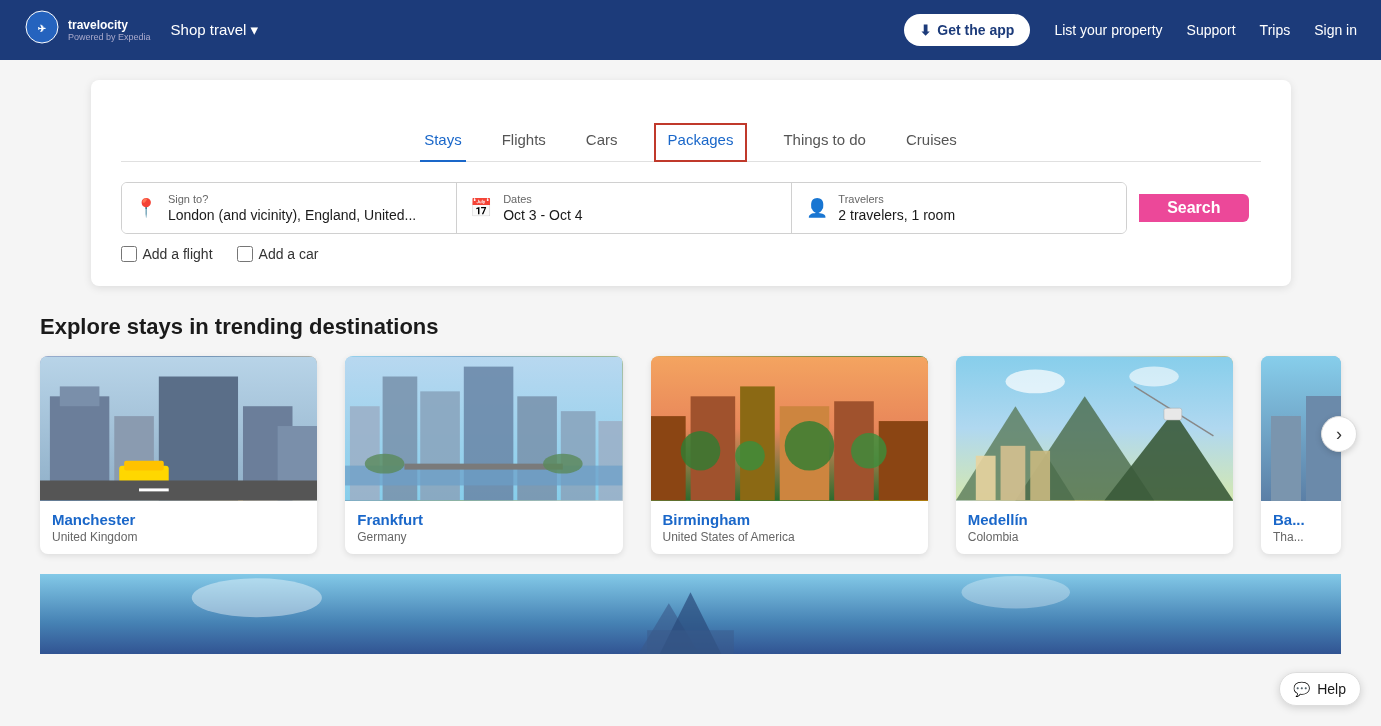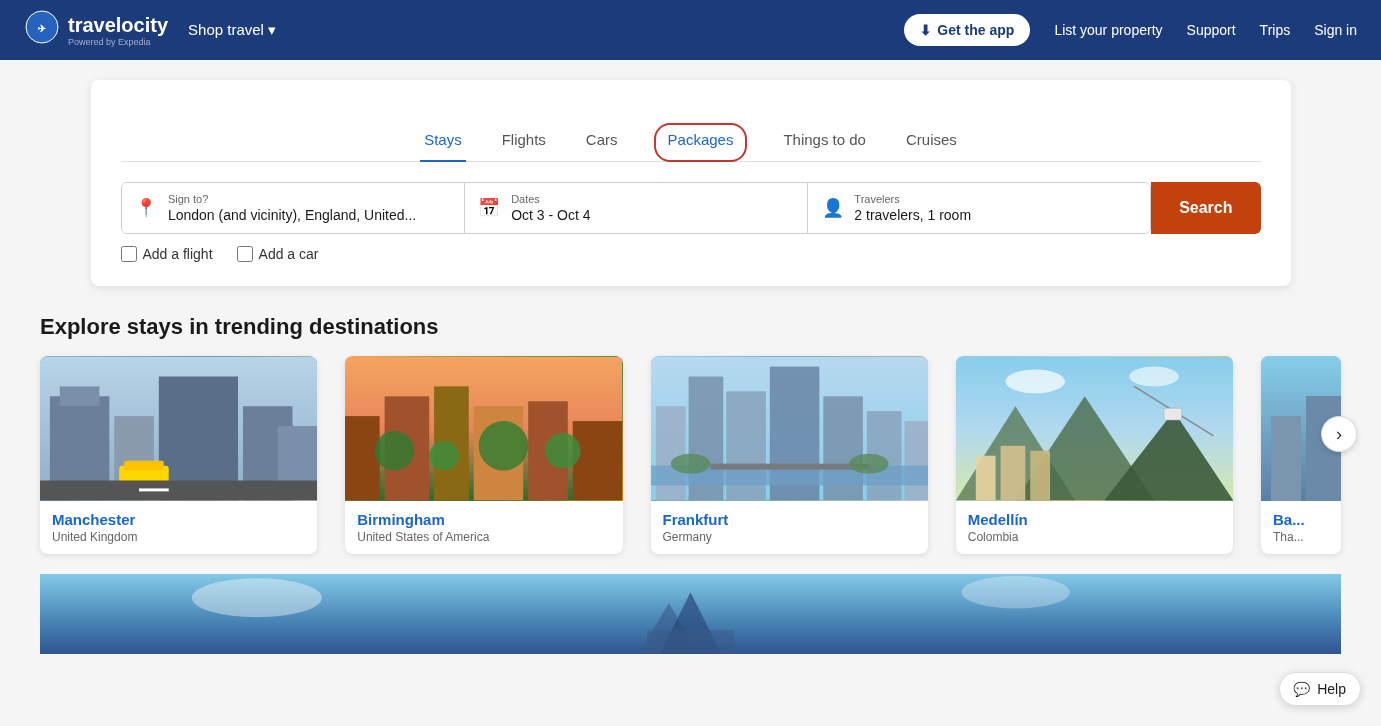--- a/index.html
+++ b/index.html
@@ -77,21 +77,21 @@
       margin-bottom: -1px;
       margin-top: 23px;
     }
     .tab.active {
       color: #1a67c9;
       border-bottom: 2px solid #1a67c9;
       font-weight: 500;
     }
     .tab.highlighted {
       border: 2px solid #c0392b;
-      border-radius: 16px;
+      border-radius: 0;
       padding: 6px 12px;
       color: #1a67c9;
       margin-bottom: -1px;
     }
 
     
     .search-fields {
       display: flex;
       gap: 0;
       margin-bottom: 12px;
@@ -108,29 +108,29 @@
       gap: 10px;
       cursor: pointer;
       background: #fff;
     }
     .search-field:last-child { border-right: none; }
     .field-icon { color: #555; font-size: 18px; min-width: 20px; }
     .field-content { display: flex; flex-direction: column; }
     .field-label { font-size: 11px; color: #666; margin-bottom: 2px; }
     .field-value { font-size: 14px; color: #1a1a1a; font-weight: 500; }
     .search-btn {
-      background: #c2410c;
+      background: #ec4899;
       color: #fff;
       border: none;
       border-radius: 0 6px 6px 0;
       padding: 0 28px;
       font-size: 16px;
       font-weight: bold;
       cursor: pointer;
-      margin: 0;
+      margin: 12px;
     }
 
     
     .checkbox-row {
       display: flex;
       gap: 24px;
       align-items: flex-start;
     }
     .checkbox-item {
       display: flex;
@@ -247,21 +247,21 @@
 <header class="header">
   <div class="header-left">
     <div class="logo">
       <div class="logo-icon">
         <svg width="36" height="36" viewBox="0 0 36 36">
           <circle cx="18" cy="18" r="16" fill="#2563be" stroke="#fff" stroke-width="1"></circle>
           <text x="18" y="23" text-anchor="middle" fill="#fff" font-size="10" font-weight="bold">✈</text>
         </svg>
       </div>
       <div>
-        <div style="color:#fff;font-size:20px;font-weight:bold;">travelocity</div>
+        <div style="color:#fff;font-size:12px;font-weight:bold;">travelocity</div>
         <div style="color:#aac;font-size:9px;">Powered by Expedia</div>
       </div>
     </div>
     <div class="shop-travel">
       <span>Shop travel</span>
       <span>▾</span>
     </div>
   </div>
   <div class="header-right">
     <button class="get-app-btn">
@@ -374,20 +374,53 @@
               <rect x="100" y="133" width="30" height="3" fill="#fff"></rect>
             </svg>
           </div>
           <div class="dest-info">
             <div class="dest-city">Manchester</div>
             <div class="dest-country">United Kingdom</div>
           </div>
         </div>
 
         <div class="destination-card">
+          <div class="dest-img-placeholder frankfurt-bg">
+            <svg width="100%" height="145" viewBox="0 0 280 145" xmlns="http://www.w3.org/2000/svg">
+              <defs>
+                <linearGradient id="frank-sky" x1="0" y1="0" x2="0" y2="1">
+                  <stop offset="0%" stop-color="#B8D8F0"></stop>
+                  <stop offset="100%" stop-color="#87CEEB"></stop>
+                </linearGradient>
+              </defs>
+              <rect width="280" height="145" fill="url(#frank-sky)"></rect>
+
+              <rect x="5" y="50" width="30" height="95" fill="#9BB0C8" opacity="0.9"></rect>
+              <rect x="38" y="20" width="35" height="125" fill="#7A95AE" opacity="0.9"></rect>
+              <rect x="76" y="35" width="40" height="110" fill="#8AA5BE" opacity="0.9"></rect>
+              <rect x="120" y="10" width="50" height="135" fill="#6B8AAA" opacity="0.9"></rect>
+              <rect x="174" y="40" width="40" height="105" fill="#7A95AE" opacity="0.9"></rect>
+              <rect x="218" y="55" width="35" height="90" fill="#8AA5BE" opacity="0.9"></rect>
+              <rect x="256" y="65" width="24" height="80" fill="#9BB0C8" opacity="0.9"></rect>
+
+              <rect x="0" y="110" width="280" height="20" fill="#6B9EC8" opacity="0.7"></rect>
+
+              <rect x="60" y="108" width="160" height="6" fill="#7A7A7A"></rect>
+
+              <ellipse cx="40" cy="108" rx="20" ry="10" fill="#5A8A5A" opacity="0.8"></ellipse>
+              <ellipse cx="220" cy="108" rx="20" ry="10" fill="#5A8A5A" opacity="0.8"></ellipse>
+            </svg>
+          </div>
+          <div class="dest-info">
+            <div class="dest-city">Frankfurt</div>
+            <div class="dest-country">Germany</div>
+          </div>
+        </div>
+
+        <div class="destination-card">
           <div class="dest-img-placeholder birmingham-bg">
             <svg width="100%" height="145" viewBox="0 0 280 145" xmlns="http://www.w3.org/2000/svg">
               <defs>
                 <linearGradient id="birm-sky" x1="0" y1="0" x2="0" y2="1">
                   <stop offset="0%" stop-color="#F4A460"></stop>
                   <stop offset="50%" stop-color="#E8865A"></stop>
                   <stop offset="100%" stop-color="#2E6B2E"></stop>
                 </linearGradient>
               </defs>
               <rect width="280" height="145" fill="url(#birm-sky)"></rect>
@@ -401,53 +434,20 @@
 
               <circle cx="50" cy="95" r="20" fill="#2E7D32" opacity="0.8"></circle>
               <circle cx="100" cy="100" r="15" fill="#388E3C" opacity="0.8"></circle>
               <circle cx="160" cy="90" r="25" fill="#2E7D32" opacity="0.8"></circle>
               <circle cx="220" cy="95" r="18" fill="#388E3C" opacity="0.8"></circle>
             </svg>
           </div>
           <div class="dest-info">
             <div class="dest-city">Birmingham</div>
             <div class="dest-country">United States of America</div>
-          </div>
-        </div>
-
-        <div class="destination-card">
-          <div class="dest-img-placeholder frankfurt-bg">
-            <svg width="100%" height="145" viewBox="0 0 280 145" xmlns="http://www.w3.org/2000/svg">
-              <defs>
-                <linearGradient id="frank-sky" x1="0" y1="0" x2="0" y2="1">
-                  <stop offset="0%" stop-color="#B8D8F0"></stop>
-                  <stop offset="100%" stop-color="#87CEEB"></stop>
-                </linearGradient>
-              </defs>
-              <rect width="280" height="145" fill="url(#frank-sky)"></rect>
-
-              <rect x="5" y="50" width="30" height="95" fill="#9BB0C8" opacity="0.9"></rect>
-              <rect x="38" y="20" width="35" height="125" fill="#7A95AE" opacity="0.9"></rect>
-              <rect x="76" y="35" width="40" height="110" fill="#8AA5BE" opacity="0.9"></rect>
-              <rect x="120" y="10" width="50" height="135" fill="#6B8AAA" opacity="0.9"></rect>
-              <rect x="174" y="40" width="40" height="105" fill="#7A95AE" opacity="0.9"></rect>
-              <rect x="218" y="55" width="35" height="90" fill="#8AA5BE" opacity="0.9"></rect>
-              <rect x="256" y="65" width="24" height="80" fill="#9BB0C8" opacity="0.9"></rect>
-
-              <rect x="0" y="110" width="280" height="20" fill="#6B9EC8" opacity="0.7"></rect>
-
-              <rect x="60" y="108" width="160" height="6" fill="#7A7A7A"></rect>
-
-              <ellipse cx="40" cy="108" rx="20" ry="10" fill="#5A8A5A" opacity="0.8"></ellipse>
-              <ellipse cx="220" cy="108" rx="20" ry="10" fill="#5A8A5A" opacity="0.8"></ellipse>
-            </svg>
-          </div>
-          <div class="dest-info">
-            <div class="dest-city">Frankfurt</div>
-            <div class="dest-country">Germany</div>
           </div>
         </div>
 
         <div class="destination-card">
           <div class="dest-img-placeholder medellin-bg">
             <svg width="100%" height="145" viewBox="0 0 280 145" xmlns="http://www.w3.org/2000/svg">
               <defs>
                 <linearGradient id="med-sky" x1="0" y1="0" x2="0" y2="1">
                   <stop offset="0%" stop-color="#87CEEB"></stop>
                   <stop offset="50%" stop-color="#B0D8F0"></stop>

